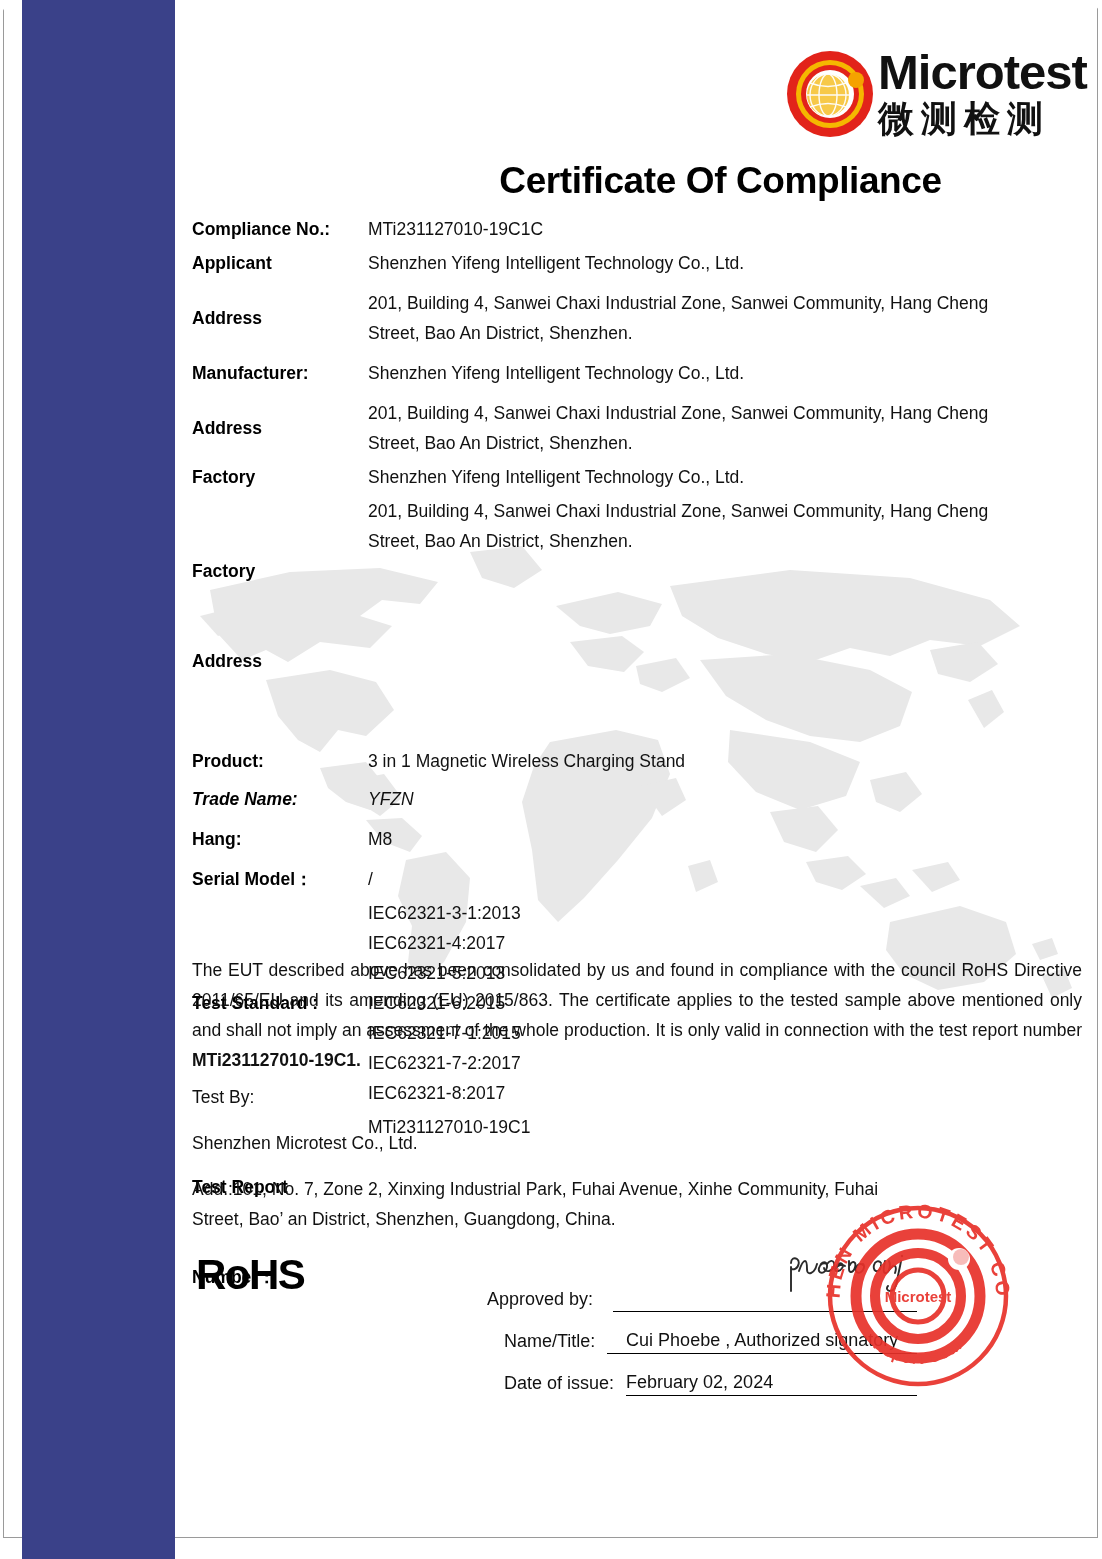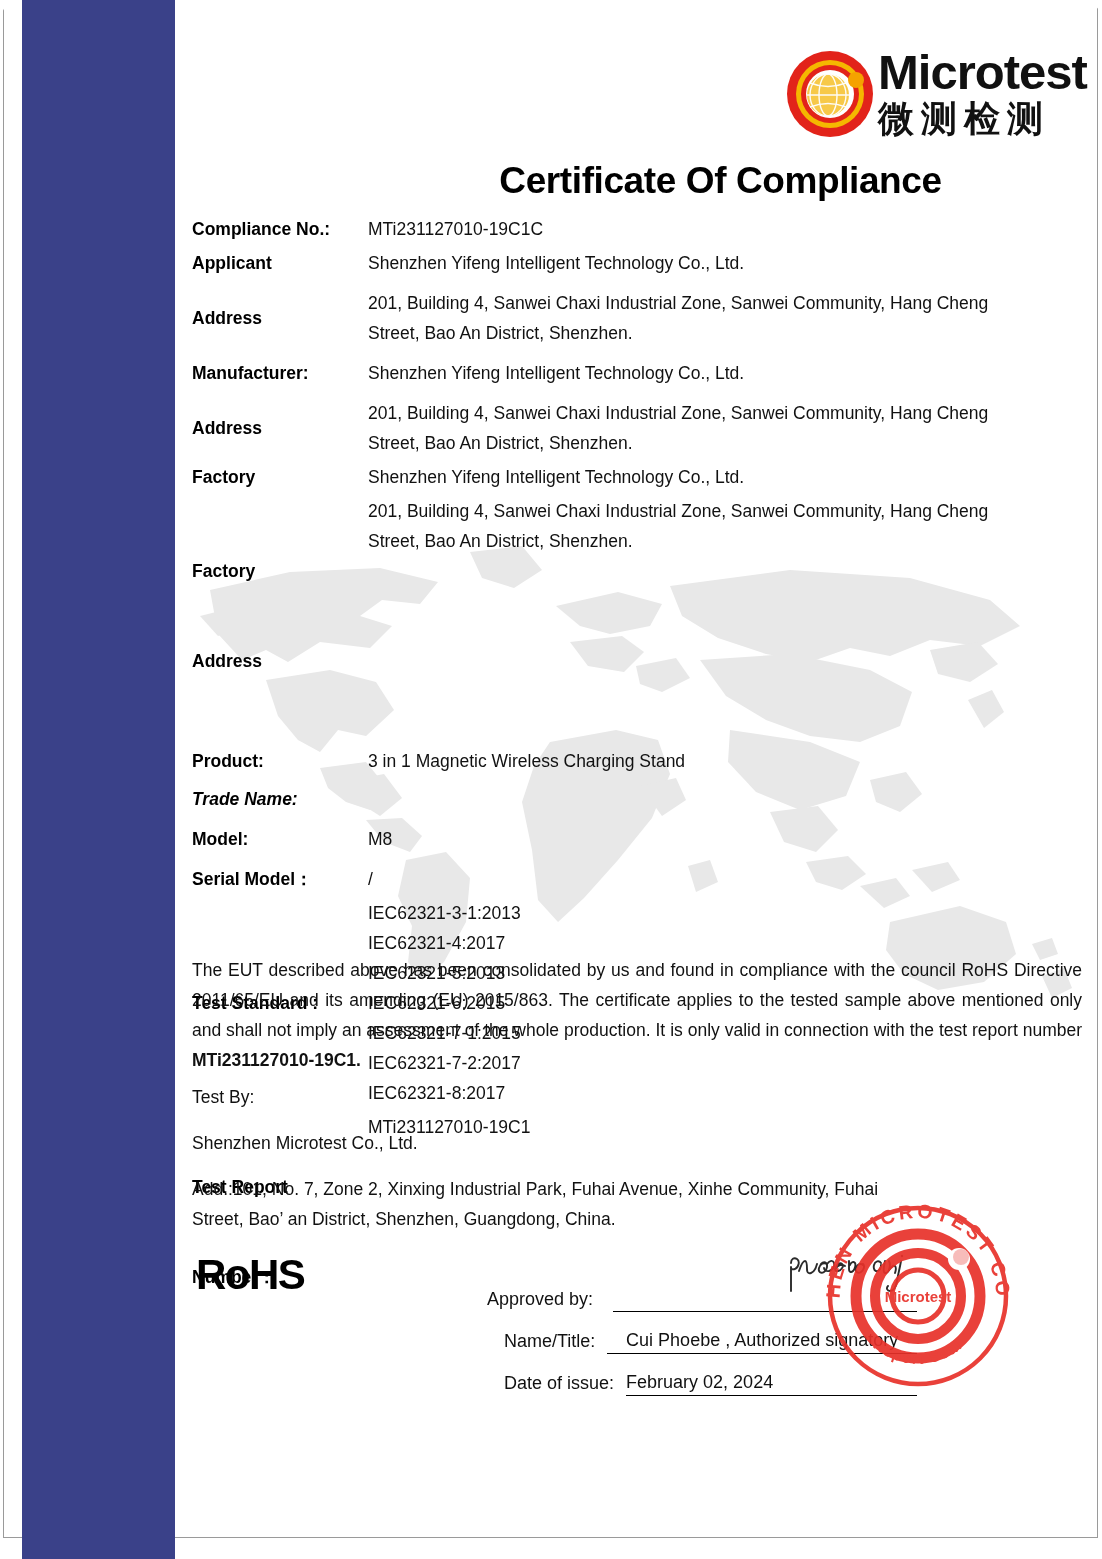--- a/index.html
+++ b/index.html
@@ -363,24 +363,25 @@
       </div>
     </div>
 
     <div class="row r-gap-m">
       <div class="lbl">Product:</div>
       <div class="val">3 in 1 Magnetic Wireless Charging Stand</div>
     </div>
 
     <div class="row r-gap-l">
       <div class="lbl">Trade Name:</div>
+      <div class="val">YFZN</div>
     </div>
 
     <div class="row r-gap-m">
-      <div class="lbl">Model:</div>
+      <div class="lbl">Hang:</div>
       <div class="val">M8</div>
     </div>
 
     <div class="row r-gap-m">
       <div class="lbl">Serial Model：</div>
       <div class="val">/</div>
     </div>
 
     <div class="row multi r-gap-s">
       <div class="lbl">Test Standard :</div>

